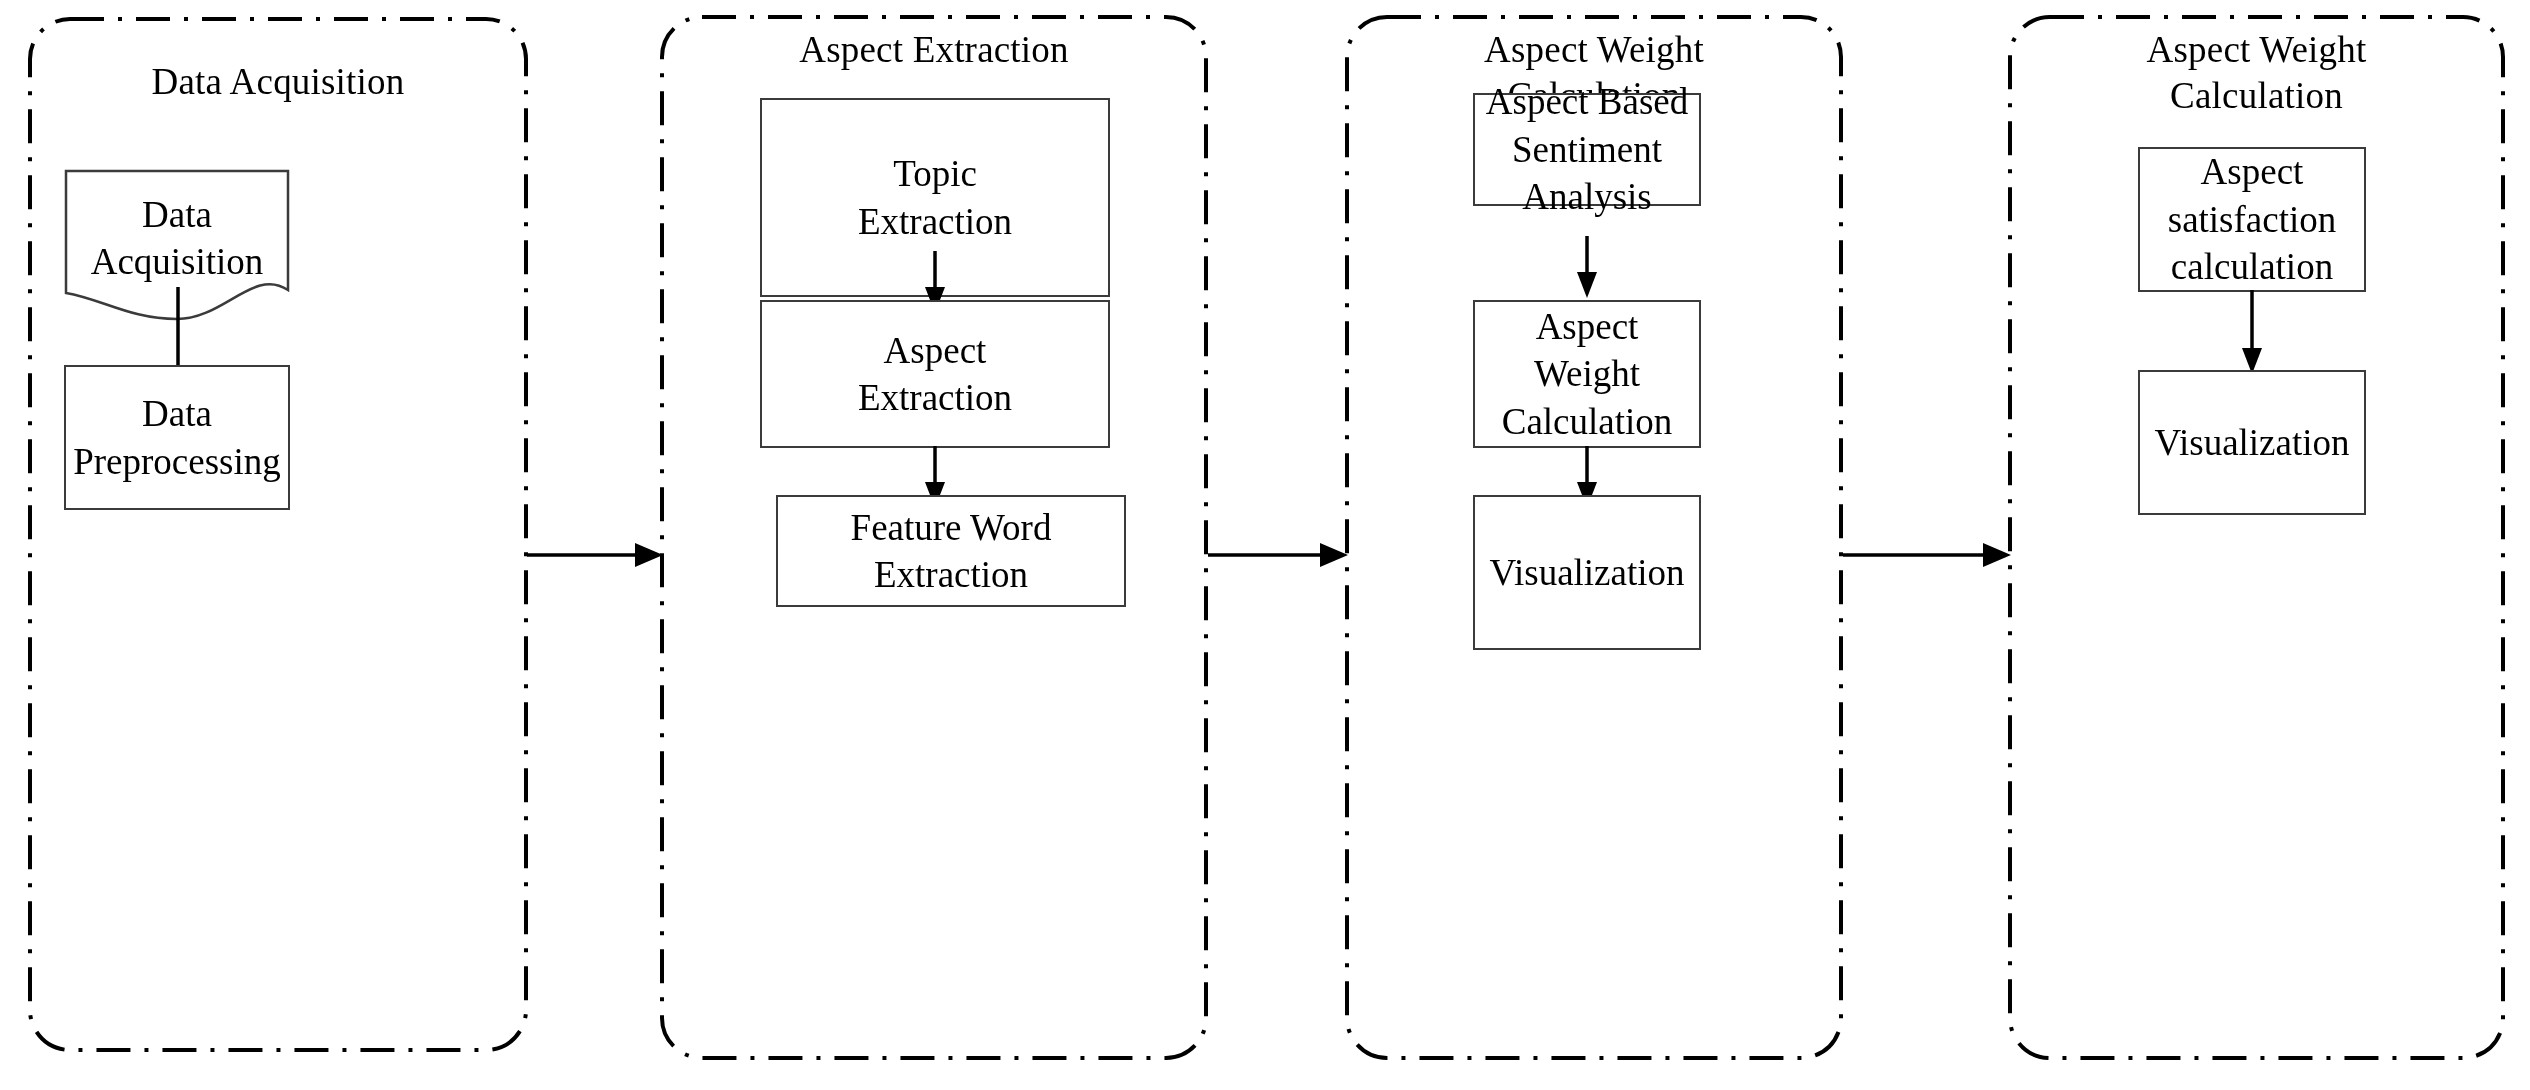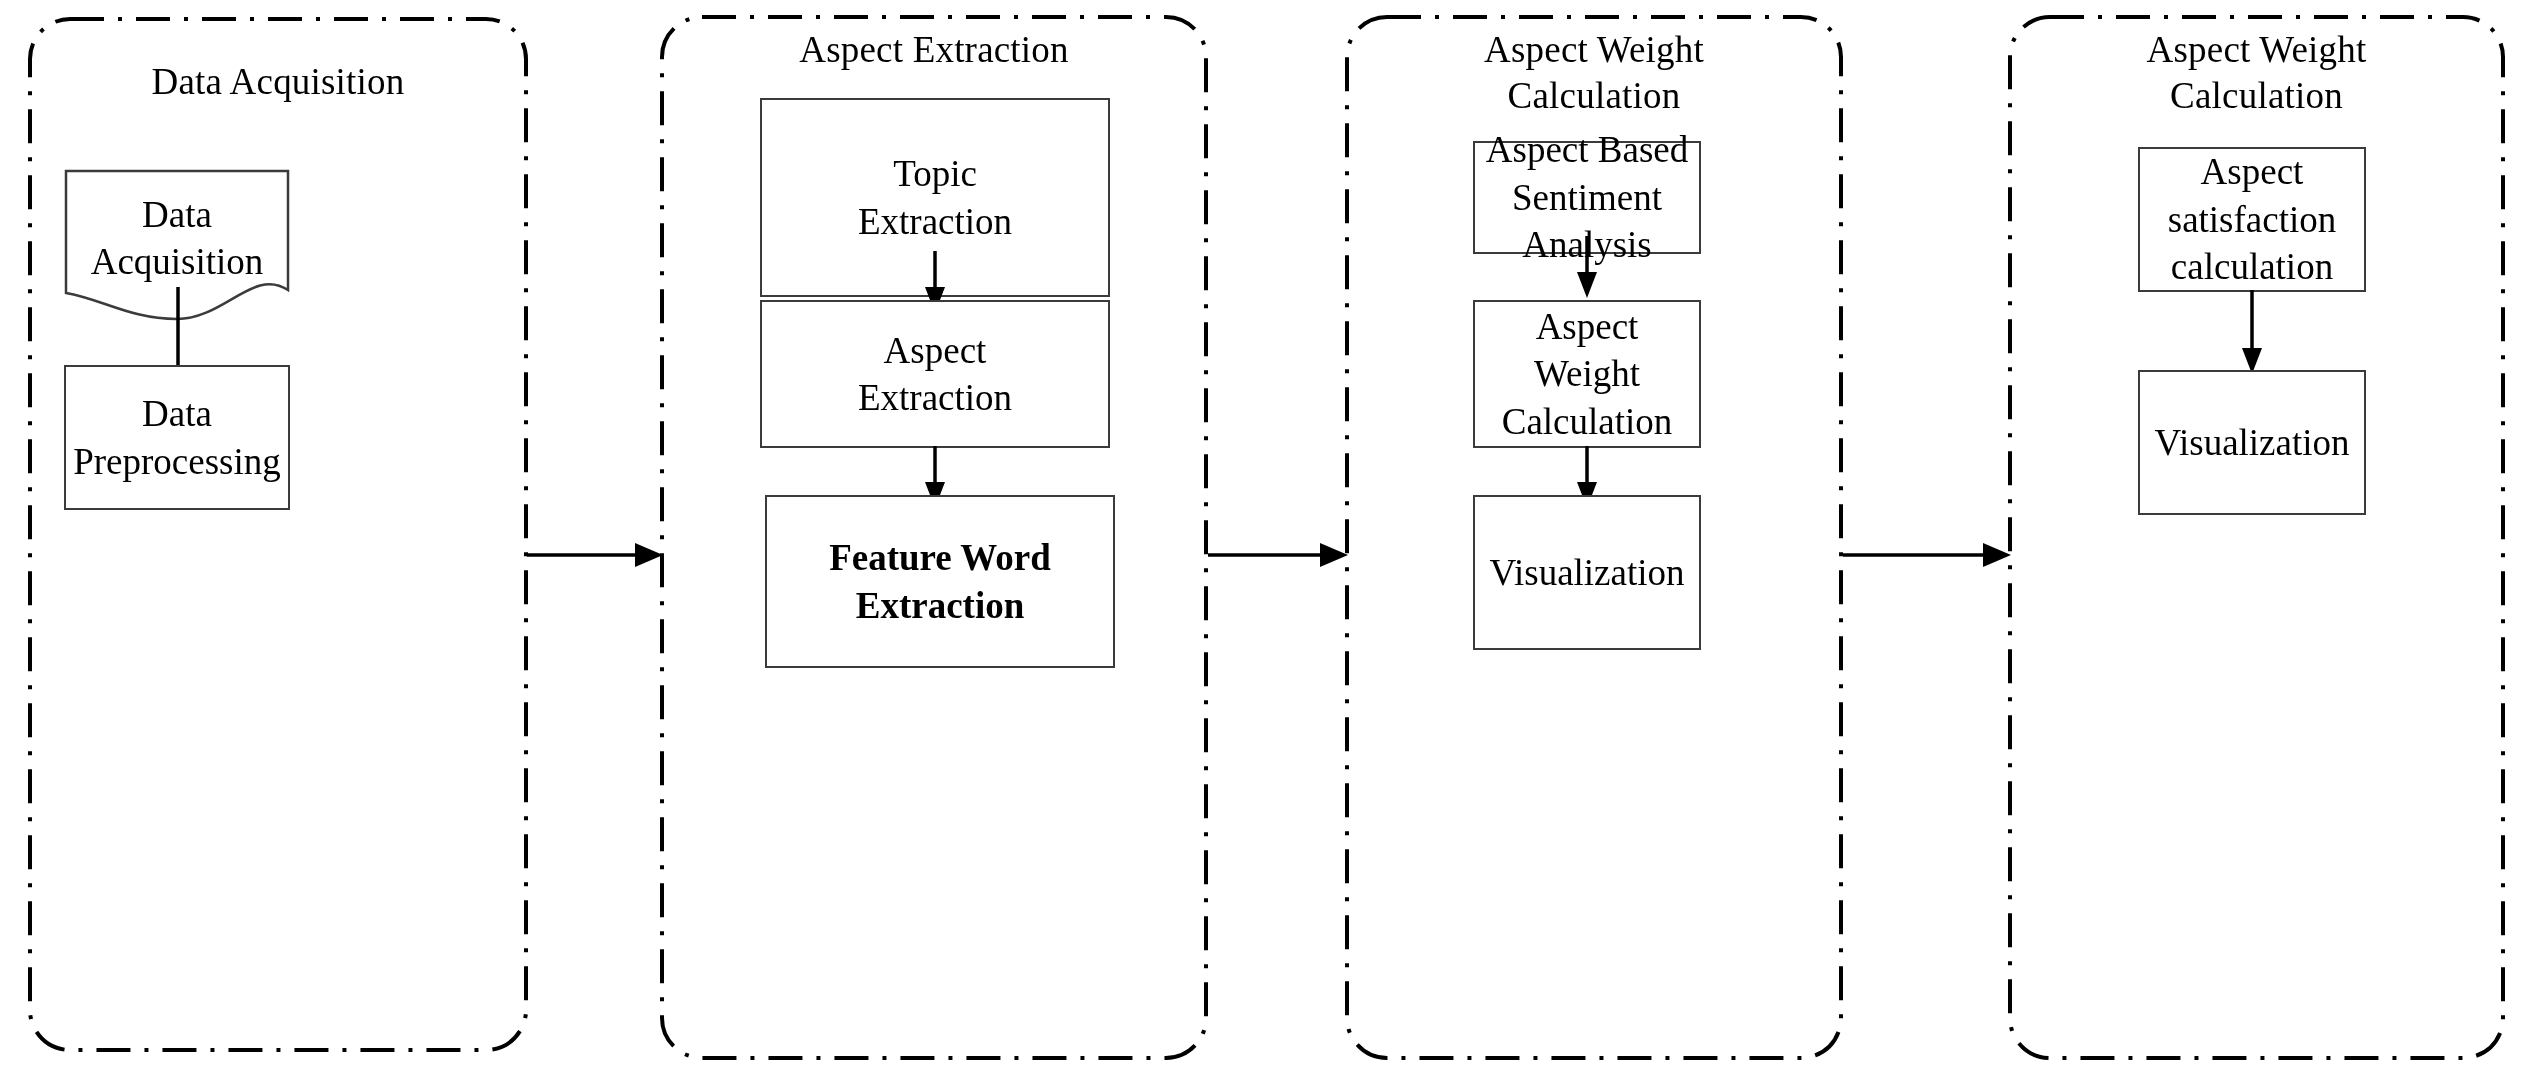--- a/index.html
+++ b/index.html
@@ -146,34 +146,34 @@
     <div class="node" style="left:100px; top:285px; width:350px; height:148px;">
       <span class="node-label">Aspect
 Extraction</span>
     </div>
 
     <svg class="connector" style="left:261px; top:431px; width:28px; height:66px;" viewBox="0 0 28 66">
       <line x1="14" y1="0" x2="14" y2="44" stroke="#000000" stroke-width="3.5"></line>
       <polygon points="14,62 4,36 24,36" fill="#000000"></polygon>
     </svg>
 
-    <div class="node" style="left:105px; top:480px; width:350px; height:173px;font-weight:bold;">
+    <div class="node" style="left:116px; top:480px; width:350px; height:112px;">
       <span class="node-label">Feature Word
 Extraction</span>
     </div>
   </div>
 
   <div class="stage" style="left:1345px; top:15px; width:498px; height:1045px;">
     <svg class="stage-svg" viewBox="0 0 498 1045" preserveAspectRatio="none">
       <rect x="2" y="2" width="494" height="1041" rx="40" ry="40" fill="none" stroke="#000000" stroke-width="4" stroke-dasharray="34,14,4,14" stroke-linecap="butt"></rect>
     </svg>
     <div class="stage-title" style="top:12px;">Aspect Weight
 Calculation</div>
 
-    <div class="node" style="left:128px; top:78px; width:228px; height:113px;margin-top:48px;">
+    <div class="node" style="left:128px; top:78px; width:228px; height:113px;">
       <span class="node-label">Aspect Based
 Sentiment
 Analysis</span>
     </div>
 
     <svg class="connector" style="left:228px; top:221px; width:28px; height:66px;" viewBox="0 0 28 66">
       <line x1="14" y1="0" x2="14" y2="44" stroke="#000000" stroke-width="3.5"></line>
       <polygon points="14,62 4,36 24,36" fill="#000000"></polygon>
     </svg>
 

